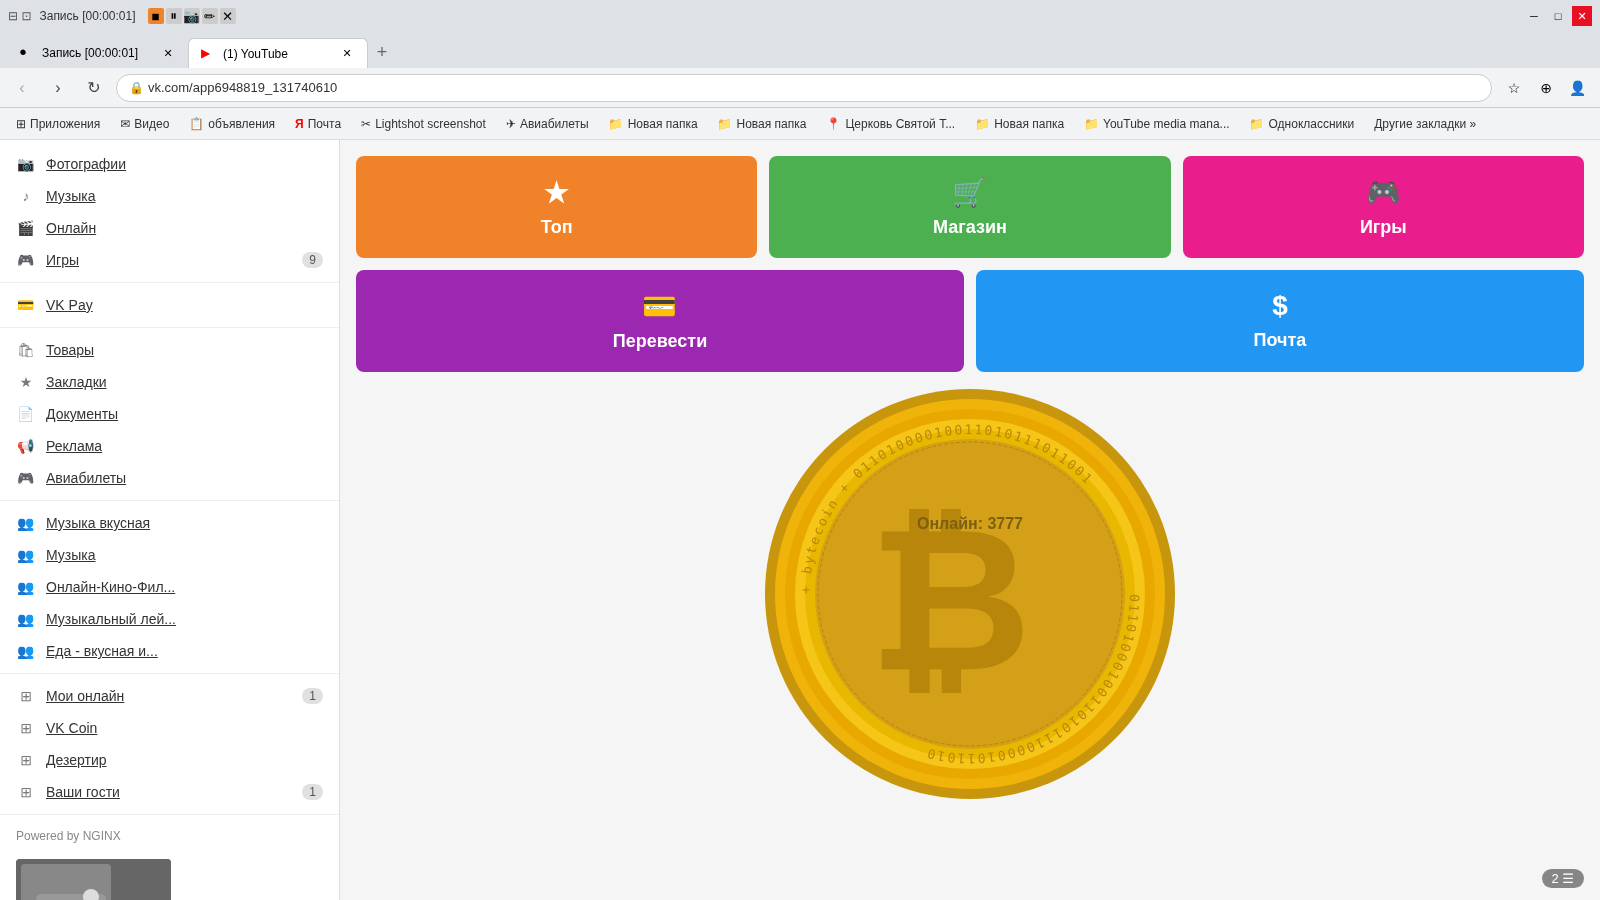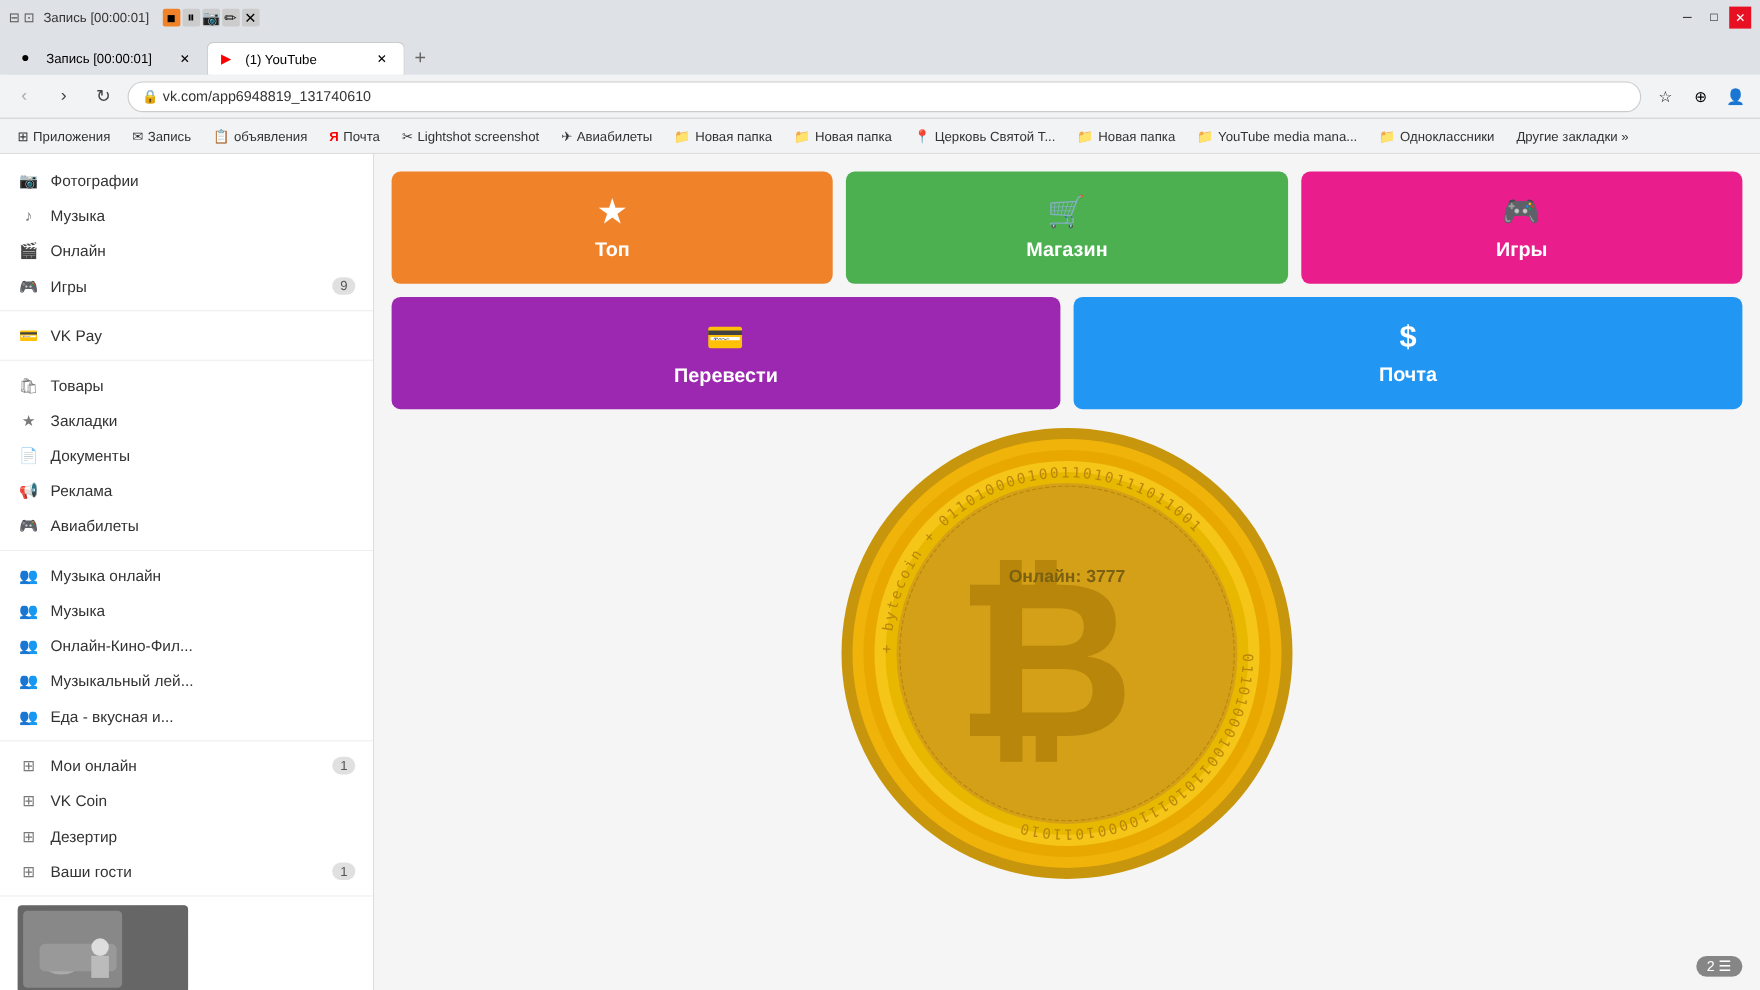--- a/index.html
+++ b/index.html
@@ -30,21 +30,21 @@
     .bookmark-item { display: flex; align-items: center; gap: 4px; padding: 2px 8px; border-radius: 4px; cursor: pointer; font-size: 12px; color: #333; white-space: nowrap; }
     .bm-icon { font-size: 12px; }
 
     
     .browser-content { display: flex; height: calc(900px - 140px); background: #f5f5f5; }
 
     
     .sidebar { width: 340px; background: white; overflow-y: auto; border-right: 1px solid #ddd; padding: 8px 0; }
     .sidebar-item { display: flex; align-items: center; gap: 10px; padding: 6px 16px; cursor: pointer; font-size: 14px; color: #333; }
     .sidebar-icon { width: 20px; height: 20px; display: flex; align-items: center; justify-content: center; font-size: 14px; color: #7a7a7a; flex-shrink: 0; }
-    .sidebar-label { flex: 1; }
+    .sidebar-label { flex: 1; text-decoration: underline; }
     .sidebar-badge { background: #e0e0e0; border-radius: 10px; padding: 1px 7px; font-size: 12px; color: #555; }
     .sidebar-divider { height: 1px; background: #eee; margin: 6px 0; }
 
     .powered-by { font-size: 12px; color: #888; padding: 8px 16px; }
 
     .ad-block { margin: 8px 16px; }
     .ad-img { width: 155px; height: 80px; background: linear-gradient(135deg, #888 0%, #555 100%); border-radius: 4px; display: flex; align-items: center; justify-content: center; overflow: hidden; }
 
     
     .main-area { flex: 1; padding: 16px; display: flex; flex-direction: column; gap: 12px; overflow-y: auto; }
@@ -123,21 +123,21 @@
   </div>
 </div>
 
 <div class="bookmarks-bar">
   <div class="bookmark-item">
     <span class="bm-icon">⊞</span>
     <span>Приложения</span>
   </div>
   <div class="bookmark-item">
     <span class="bm-icon">✉</span>
-    <span>Запись</span>
+    <span>Видео</span>
   </div>
   <div class="bookmark-item">
     <span class="bm-icon">📋</span>
     <span>объявления</span>
   </div>
   <div class="bookmark-item">
     <span class="bm-icon" style="color:#f00;font-weight:bold;">Я</span>
     <span>Почта</span>
   </div>
   <div class="bookmark-item">
@@ -221,21 +221,21 @@
       <span class="sidebar-label">Реклама</span>
     </div>
     <div class="sidebar-item">
       <div class="sidebar-icon">🎮</div>
       <span class="sidebar-label">Авиабилеты</span>
     </div>
     <div class="sidebar-divider"></div>
 
     <div class="sidebar-item">
       <div class="sidebar-icon">👥</div>
-      <span class="sidebar-label">Музыка онлайн</span>
+      <span class="sidebar-label">Музыка вкусная</span>
     </div>
     <div class="sidebar-item">
       <div class="sidebar-icon">👥</div>
       <span class="sidebar-label">Музыка</span>
     </div>
     <div class="sidebar-item">
       <div class="sidebar-icon">👥</div>
       <span class="sidebar-label">Онлайн-Кино-Фил...</span>
     </div>
     <div class="sidebar-item">
@@ -260,20 +260,21 @@
     <div class="sidebar-item">
       <div class="sidebar-icon">⊞</div>
       <span class="sidebar-label">Дезертир</span>
     </div>
     <div class="sidebar-item">
       <div class="sidebar-icon">⊞</div>
       <span class="sidebar-label">Ваши гости</span>
       <span class="sidebar-badge">1</span>
     </div>
     <div class="sidebar-divider"></div>
+    <div class="powered-by">Powered by NGINX</div>
 
     <div class="ad-block">
       <div class="ad-img">
         <svg width="155" height="80" viewBox="0 0 155 80">
           <rect width="155" height="80" fill="#666"></rect>
           <rect x="5" y="5" width="90" height="70" rx="4" fill="#888"></rect>
 
           <ellipse cx="40" cy="55" rx="15" ry="8" fill="#aaa"></ellipse>
           <rect x="20" y="35" width="70" height="25" rx="5" fill="#999"></rect>
 

